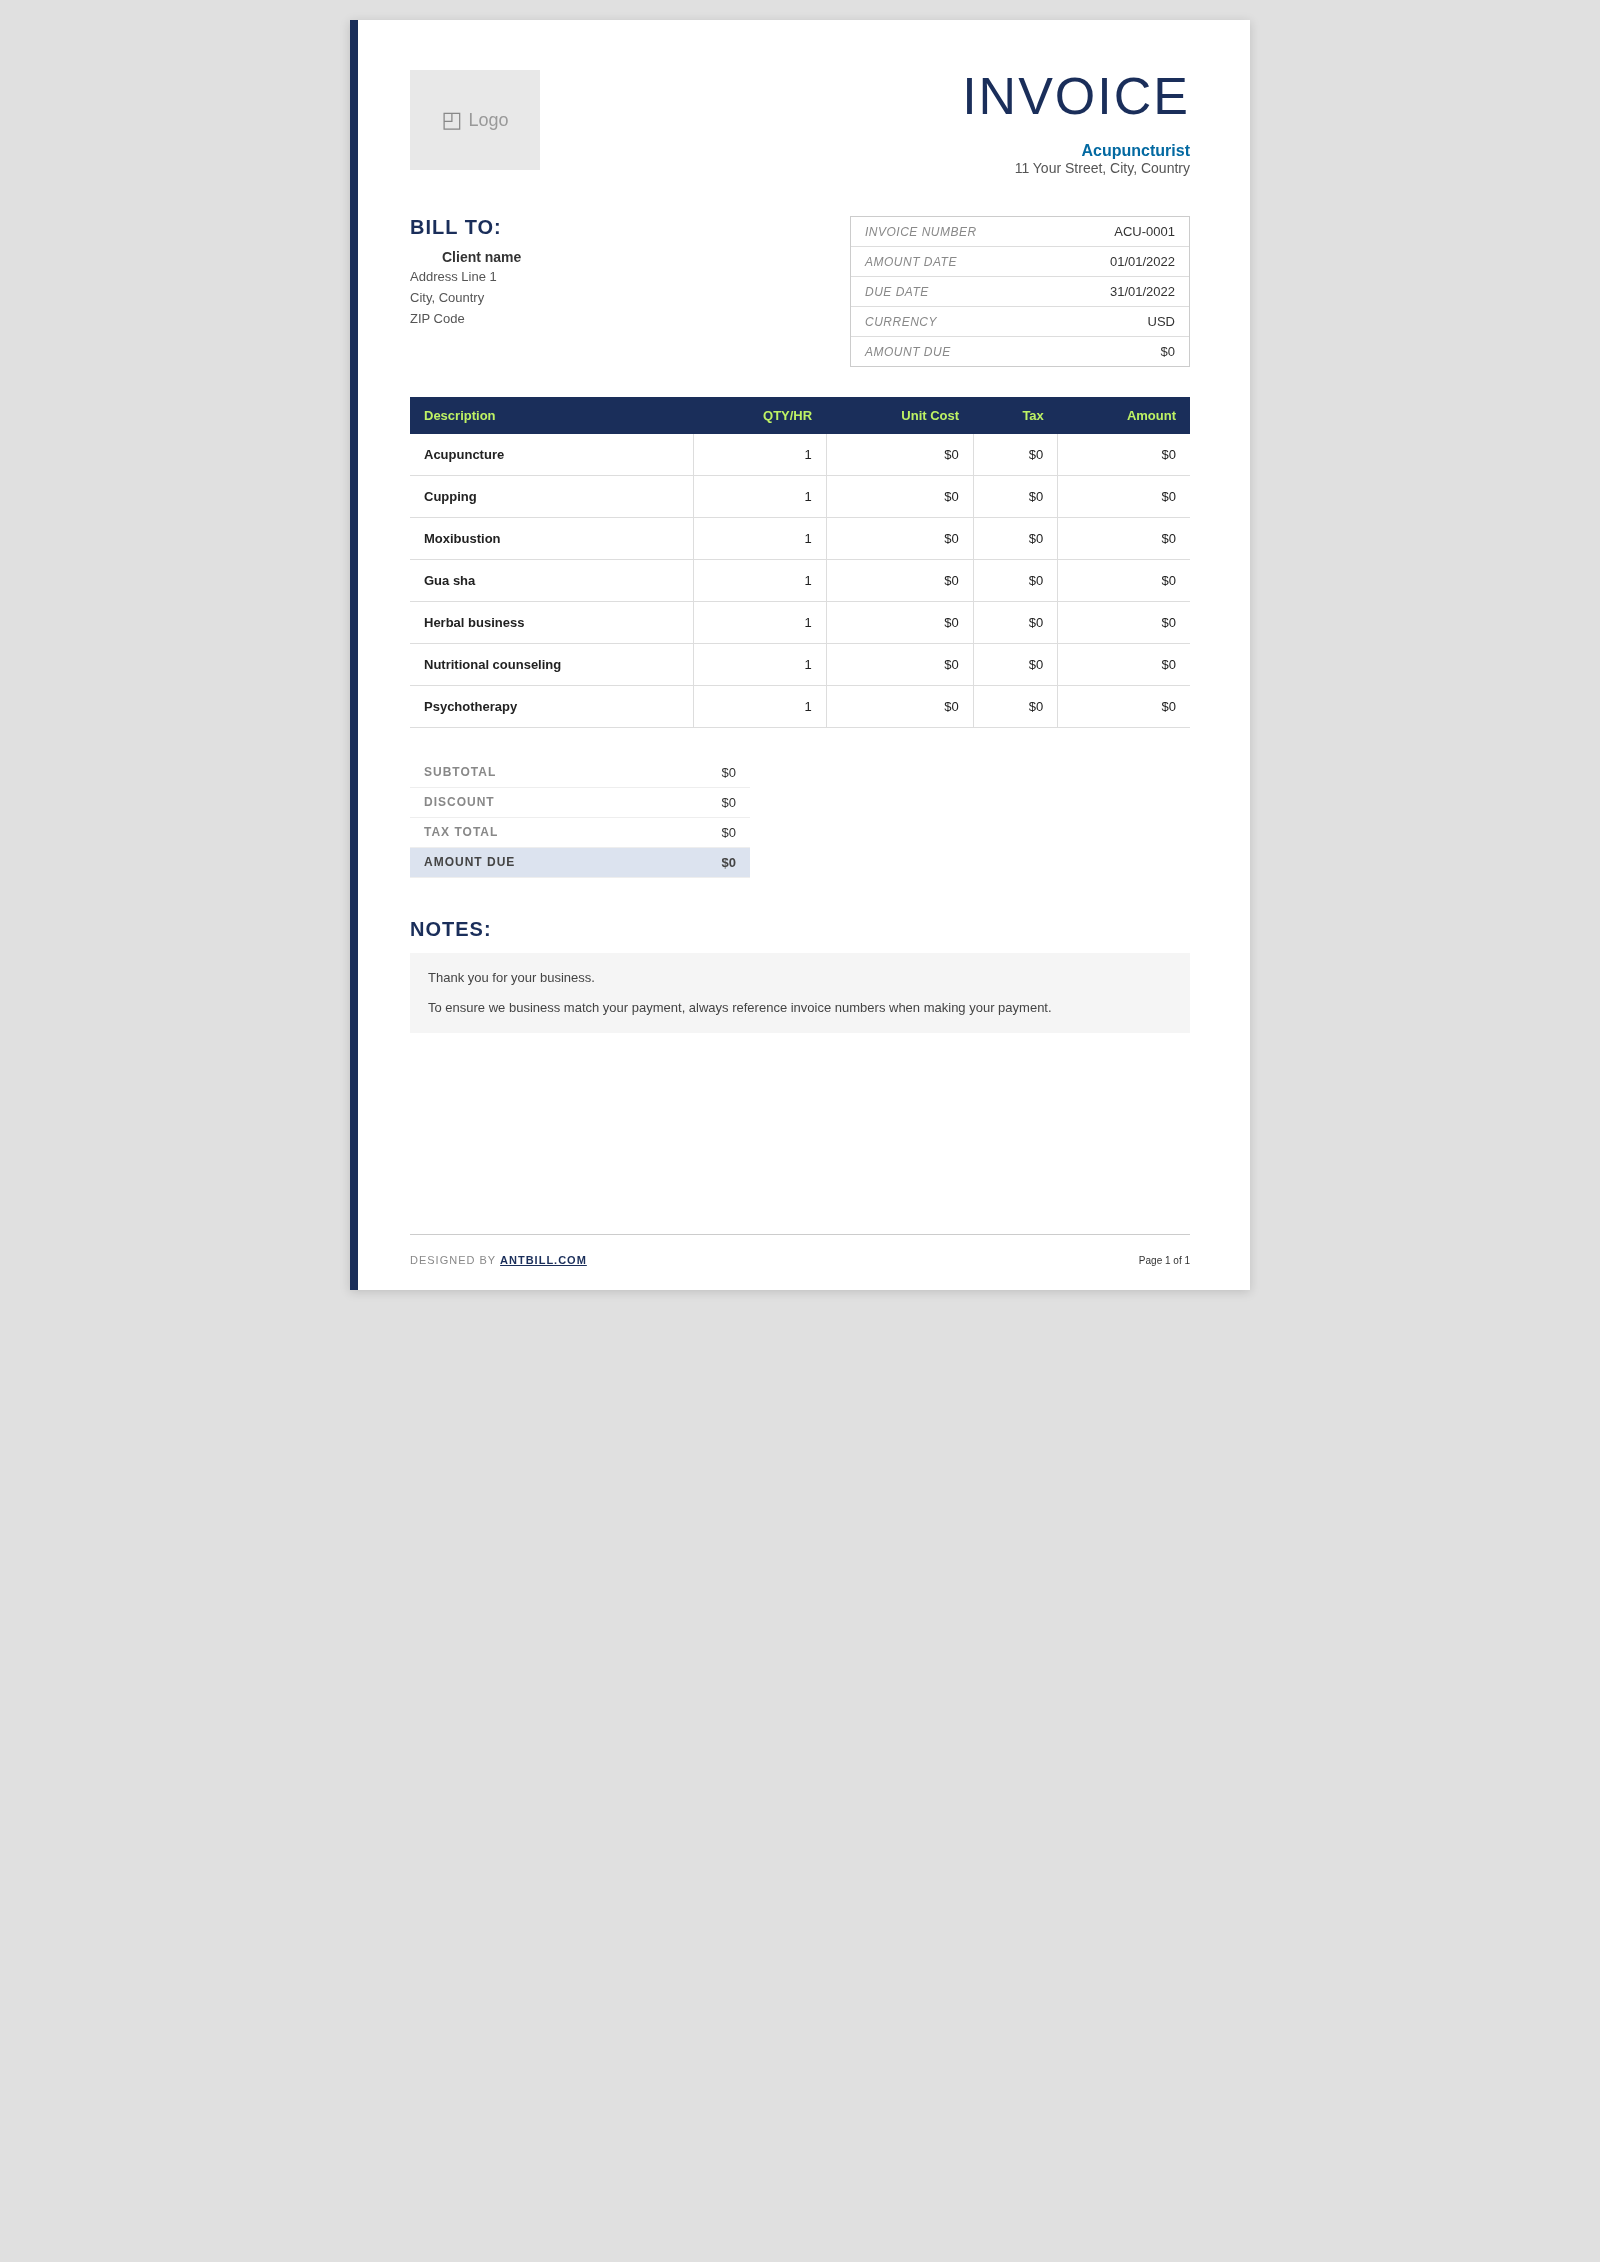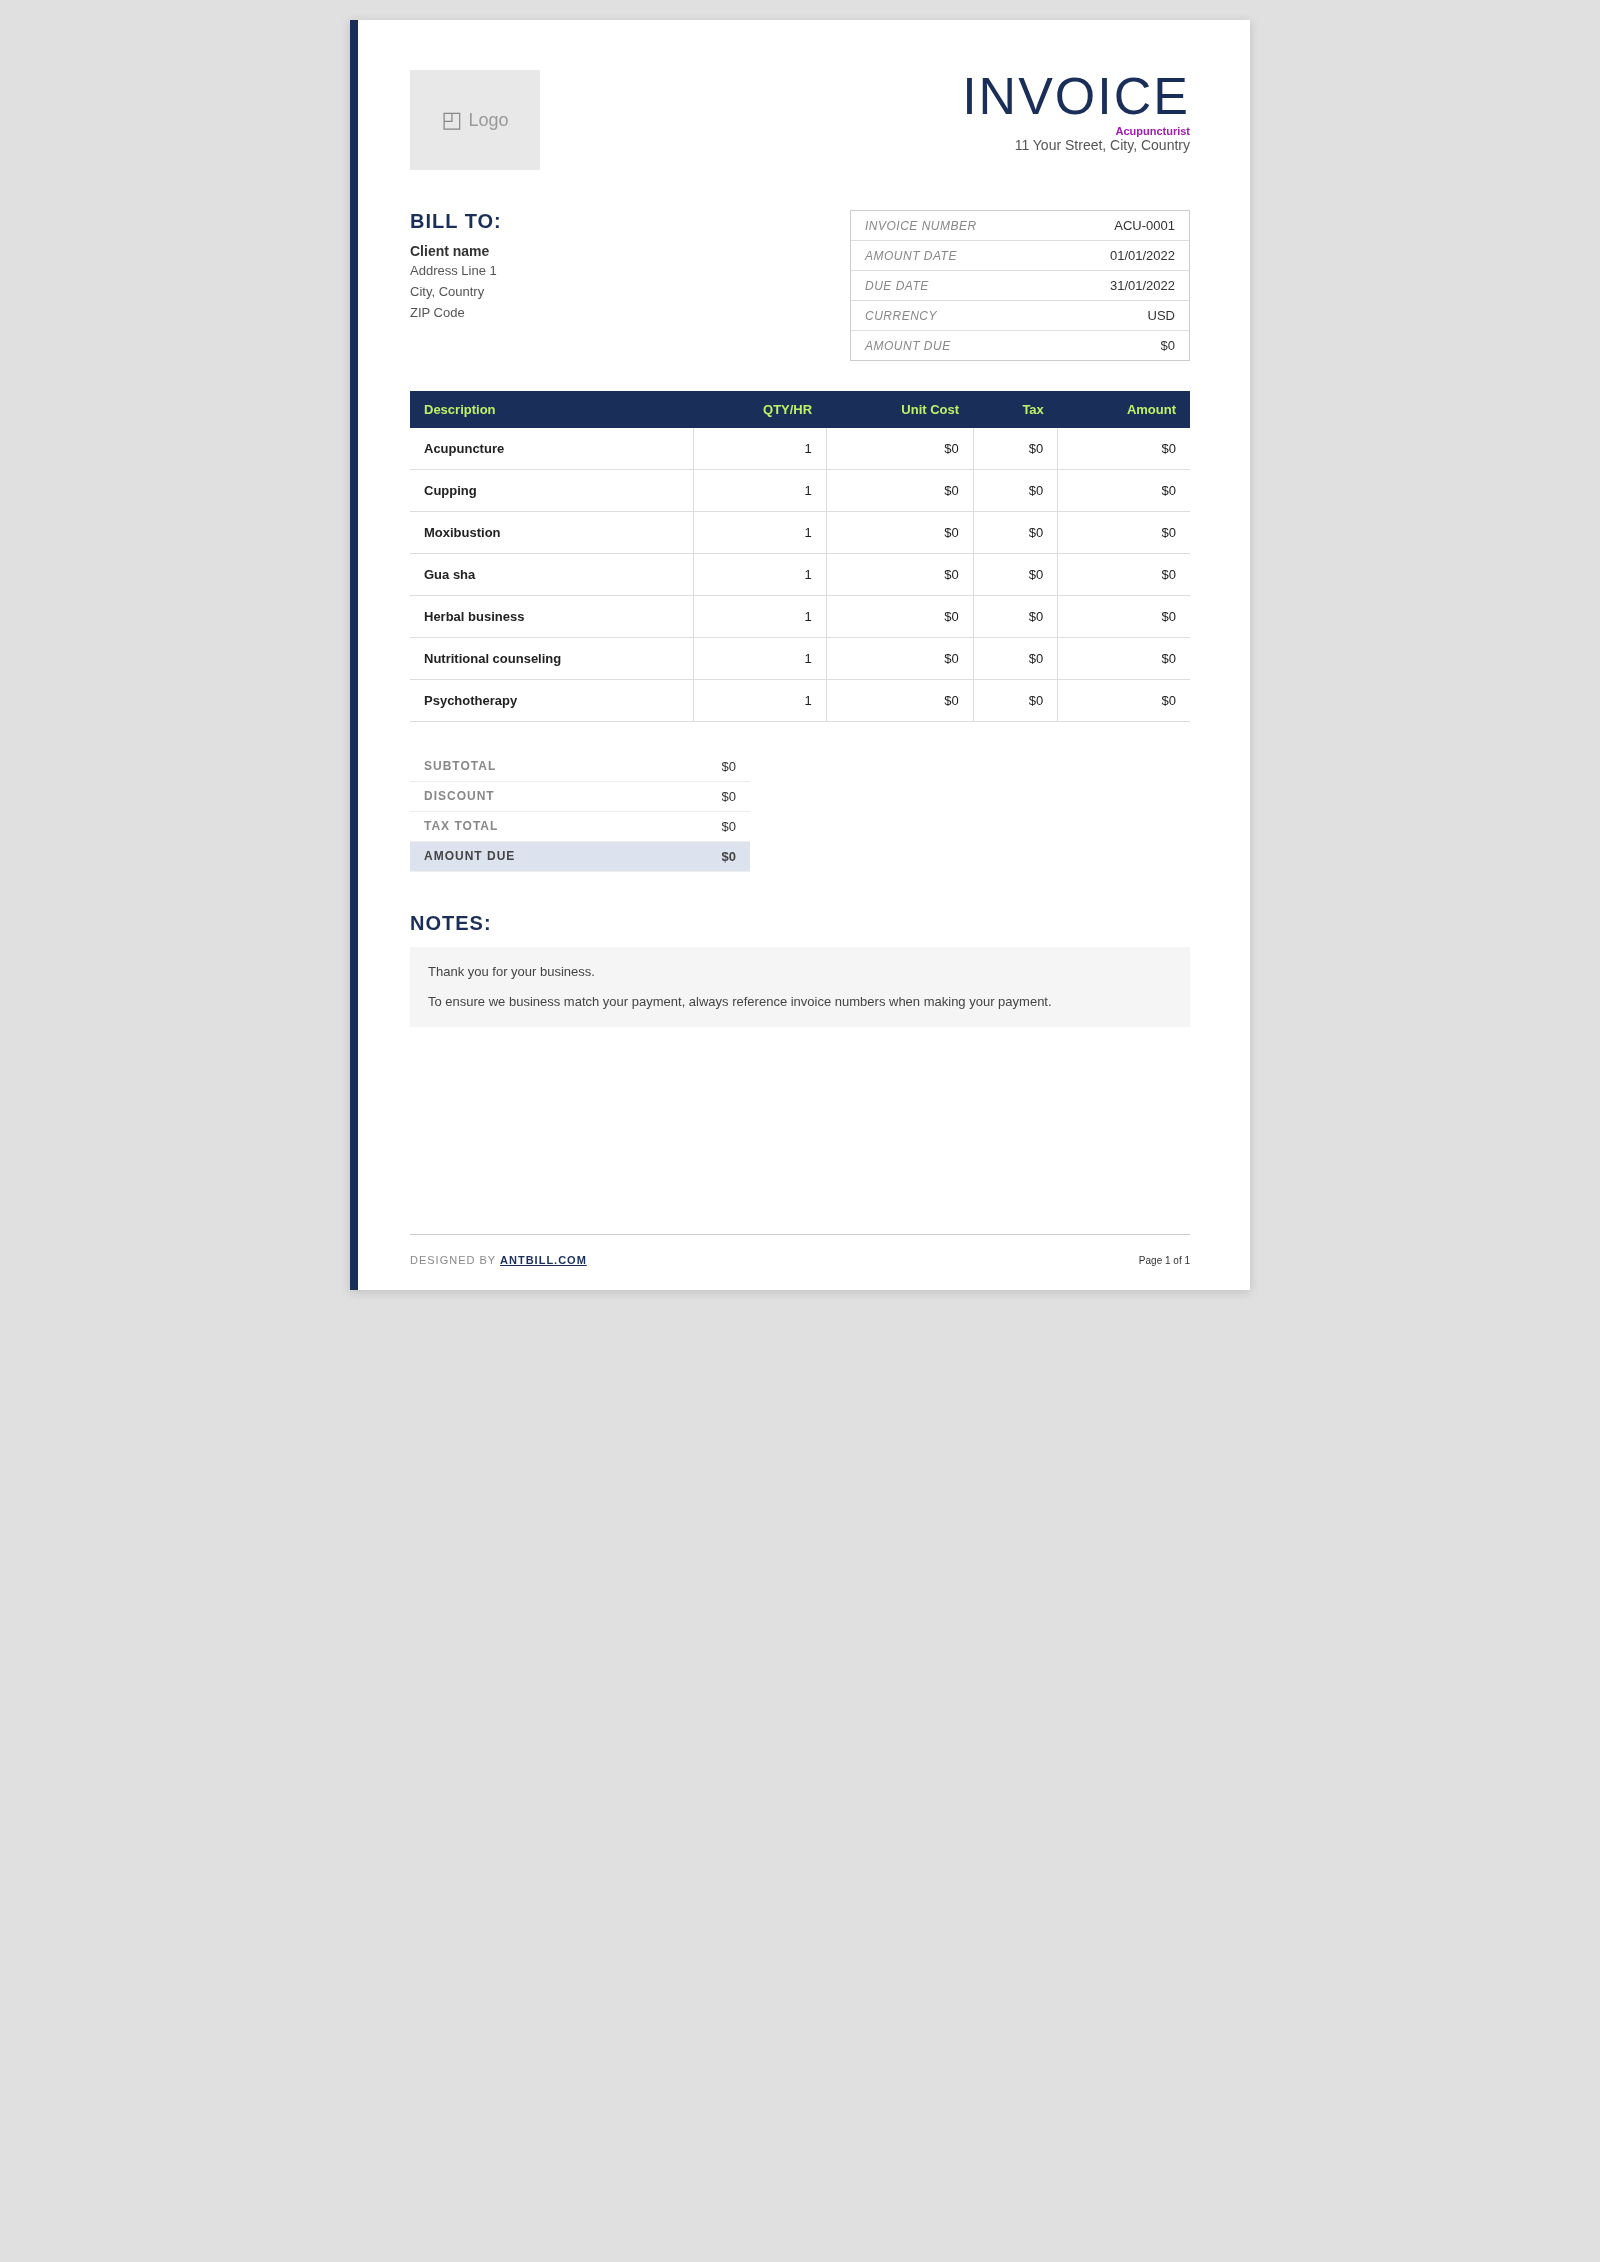--- a/index.html
+++ b/index.html
@@ -54,24 +54,24 @@
       text-align: right;
     }
     .invoice-title {
       font-size: 52px;
       font-weight: 300;
       color: #1a2e5a;
       letter-spacing: 2px;
       line-height: 1;
     }
     .company-name {
-      font-size: 11px;
+      font-size: 16px;
       font-weight: bold;
-      color: #a21caf;
-      margin-top: 3px;
+      color: #0369a1;
+      margin-top: 20px;
     }
     .company-address {
       font-size: 14px;
       color: #555;
     }
     
     .info-section {
       display: flex;
       justify-content: space-between;
       align-items: flex-start;
@@ -86,20 +86,21 @@
       color: #1a2e5a;
       text-transform: uppercase;
       letter-spacing: 1px;
       margin-bottom: 10px;
     }
     .client-name {
       font-size: 14px;
       font-weight: bold;
       color: #333;
       margin-bottom: 2px;
+      margin-left: 32px;
     }
     .client-address {
       font-size: 13px;
       color: #555;
       line-height: 1.6;
     }
     .invoice-meta {
       width: 340px;
       border: 1px solid #ccc;
     }

